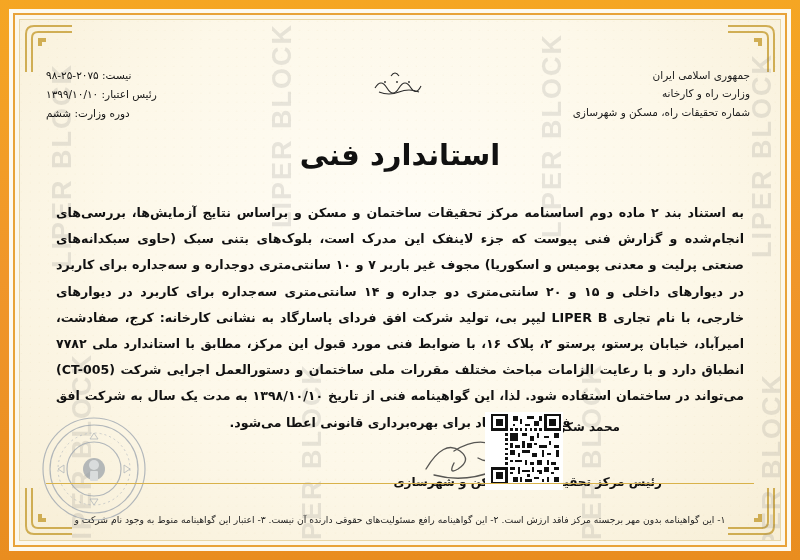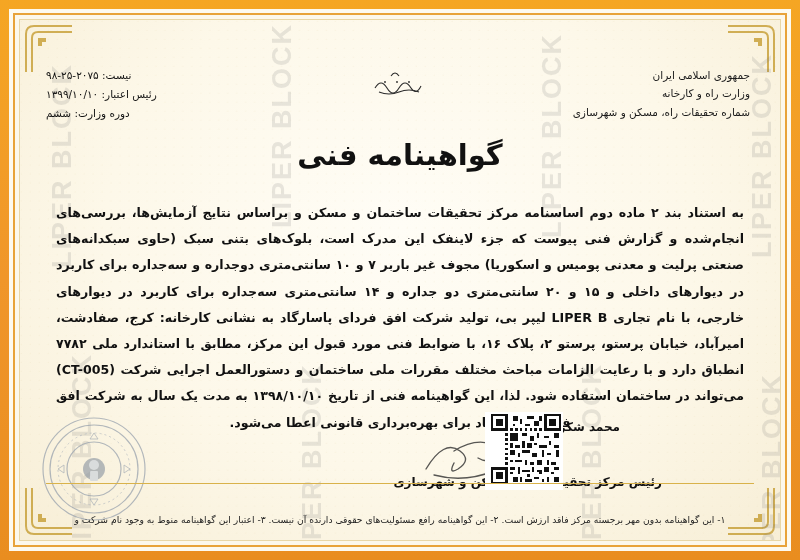--- a/index.html
+++ b/index.html
@@ -329,21 +329,21 @@
         </svg>
       </div>
 
       <div class="meta-block">
         <div class="meta-row"><span class="lbl">نیست:</span> <span class="val">۲۰۷۵-۲۵-۹۸</span></div>
         <div class="meta-row"><span class="lbl">رئیس اعتبار:</span> <span class="val">۱۳۹۹/۱۰/۱۰</span></div>
         <div class="meta-row"><span class="lbl">دوره وزارت:</span> <span class="val">ششم</span></div>
       </div>
     </div>
 
-    <div class="doc-title">گواهینامه فنی</div>
+    <div class="doc-title">استاندارد فنی</div>
 
     <div class="body-text">
       <span>به استناد  بند ۲ ماده دوم اساسنامه مرکز تحقیقات ساختمان و مسکن و براساس نتایج آزمایش‌ها،  بررسی‌های انجام‌شده و گزارش فنی پیوست که جزء لاینفک این مدرک است، بلوک‌های بتنی سبک (حاوی سبکدانه‌های صنعتی پرلیت و معدنی پومیس و اسکوریا) مجوف غیر باربر ۷ و ۱۰ سانتی‌متری دوجداره و سه‌جداره برای کاربرد در دیوارهای داخلی و ۱۵ و ۲۰ سانتی‌متری دو جداره و ۱۴ سانتی‌متری سه‌جداره برای کاربرد در دیوارهای خارجی، با نام تجاری LIPER B</span>
       <span>لیپر بی، تولید شرکت افق فردای پاسارگاد به نشانی کارخانه: کرج، صفادشت، امیرآباد، خیابان پرستو، پرستو ۲، پلاک ۱۶، با ضوابط فنی مورد قبول این مرکز، مطابق با استاندارد ملی ۷۷۸۲ انطباق دارد و با رعایت الزامات مباحث مختلف مقررات ملی ساختمان و دستورالعمل اجرایی شرکت (CT-005) می‌تواند در ساختمان استفاده شود. لذا، این گواهینامه فنی از تاریخ ۱۳۹۸/۱۰/۱۰ به مدت یک سال به شرکت افق فردای پاسارگاد برای بهره‌برداری قانونی اعطا می‌شود.</span>
     </div>
 
     <div class="sign-name">محمد شکرچی زاده</div>
     <div class="sign-title">رئیس مرکز تحقیقات راه، مسکن و شهرسازی</div>
 
     <svg class="sign-scribble" viewBox="0 0 110 60">

